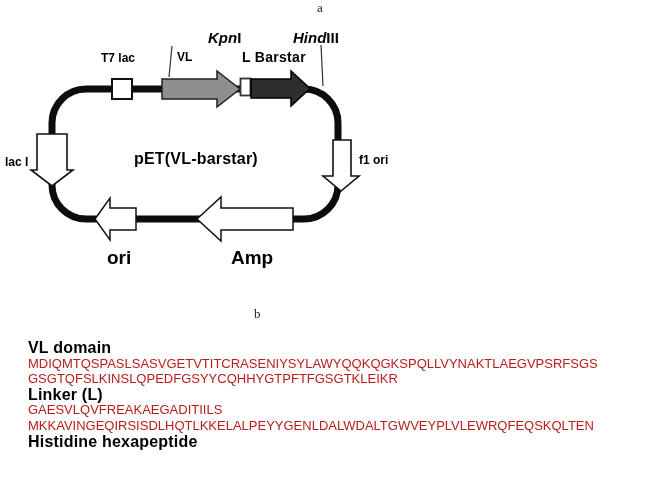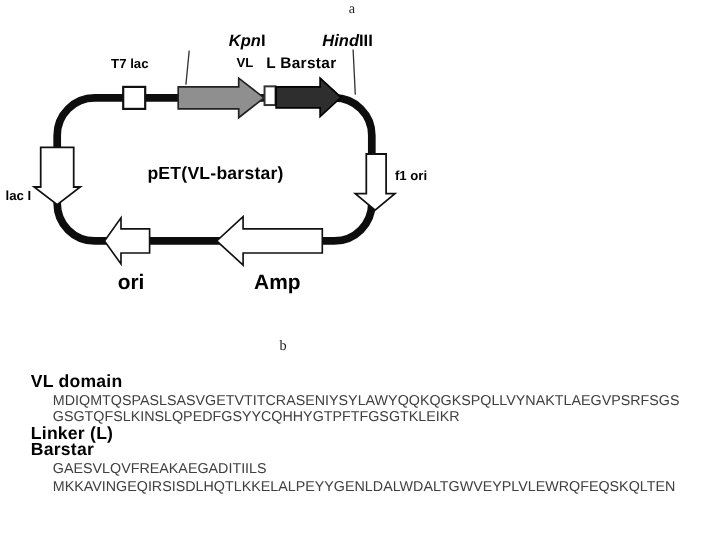--- a/index.html
+++ b/index.html
@@ -28,24 +28,23 @@
   #seqs { position: absolute; left: 28px; top: 340px; width: 615px; }
   .seq-title {
     font-size: 16px;
     font-weight: bold;
     color: #000000;
     line-height: 15.6px;
     letter-spacing: 0.2px;
   }
   .seq-line {
     font-size: 13px;
-    color: #404040;
+    color: #b91c1c;
     line-height: 15.6px;
     letter-spacing: 0px;
-    margin-left: 20px;
   }
 </style>
 </head>
 <body>
 
 <div id="figure">
 
   <div class="panel-lbl" style="left:317px; top:0px;">a</div>
 
   <svg id="plasmid-svg" width="647" height="300" viewBox="0 0 647 300">
@@ -70,27 +69,27 @@
 
     <polygon points="136,208 110,208 110,198 95,219 110,240 110,230 136,230" fill="#ffffff" stroke="#111111" stroke-width="1.5"></polygon>
 
     <polygon points="293,208 221,208 221,197 197,219 221,241 221,230 293,230" fill="#ffffff" stroke="#111111" stroke-width="1.5"></polygon>
   </svg>
 
   <div class="map-lbl lbl-12" style="left:101px; top:51px;">T7 lac</div>
 
   <div class="enzyme" style="left:160px; top:29px;margin-left:48px;"><span class="it">Kpn</span><span>I</span></div>
 
-  <div class="map-lbl lbl-12" style="left:177px; top:50px;margin-left:38px;">VL</div>
+  <div class="map-lbl lbl-12" style="left:177px; top:50px;">VL</div>
 
   <div class="map-lbl lbl-14" style="left:242px; top:49px;">L Barstar</div>
 
   <div class="enzyme" style="left:293px; top:29px;"><span class="it">Hind</span><span>III</span></div>
 
-  <div class="map-lbl lbl-12" style="left:5px; top:155px;margin-top:16px;">lac I</div>
+  <div class="map-lbl lbl-12" style="left:5px; top:155px;">lac I</div>
 
   <div class="map-lbl lbl-12" style="left:359px; top:153px;">f1 ori</div>
 
   <div class="map-lbl lbl-16" style="left:134px; top:150px;">pET(VL-barstar)</div>
 
   <div class="map-lbl lbl-13" style="left:107px; top:247px;">ori</div>
 
   <div class="map-lbl lbl-13" style="left:231px; top:247px;">Amp</div>
 
   <div class="panel-lbl" style="left:254px; top:306px;">b</div>
@@ -98,21 +97,21 @@
   <div id="seqs">
       <div>
         <div class="seq-title">VL domain</div>
         <div class="seq-line">MDIQMTQSPASLSASVGETVTITCRASENIYSYLAWYQQKQGKSPQLLVYNAKTLAEGVPSRFSGS</div>
         <div class="seq-line">GSGTQFSLKINSLQPEDFGSYYCQHHYGTPFTFGSGTKLEIKR</div>
       </div>
       <div>
         <div class="seq-title">Linker (L)</div>
       </div>
       <div>
-        <div class="seq-title">Barstar</div>
         <div class="seq-line">GAESVLQVFREAKAEGADITIILS</div>
         <div class="seq-line">MKKAVINGEQIRSISDLHQTLKKELALPEYYGENLDALWDALTGWVEYPLVLEWRQFEQSKQLTEN</div>
       </div>
       <div>
+        <div class="seq-title">Histidine hexapeptide</div>
       </div>
     </div>
 
 </div>
 
 </body></html>

